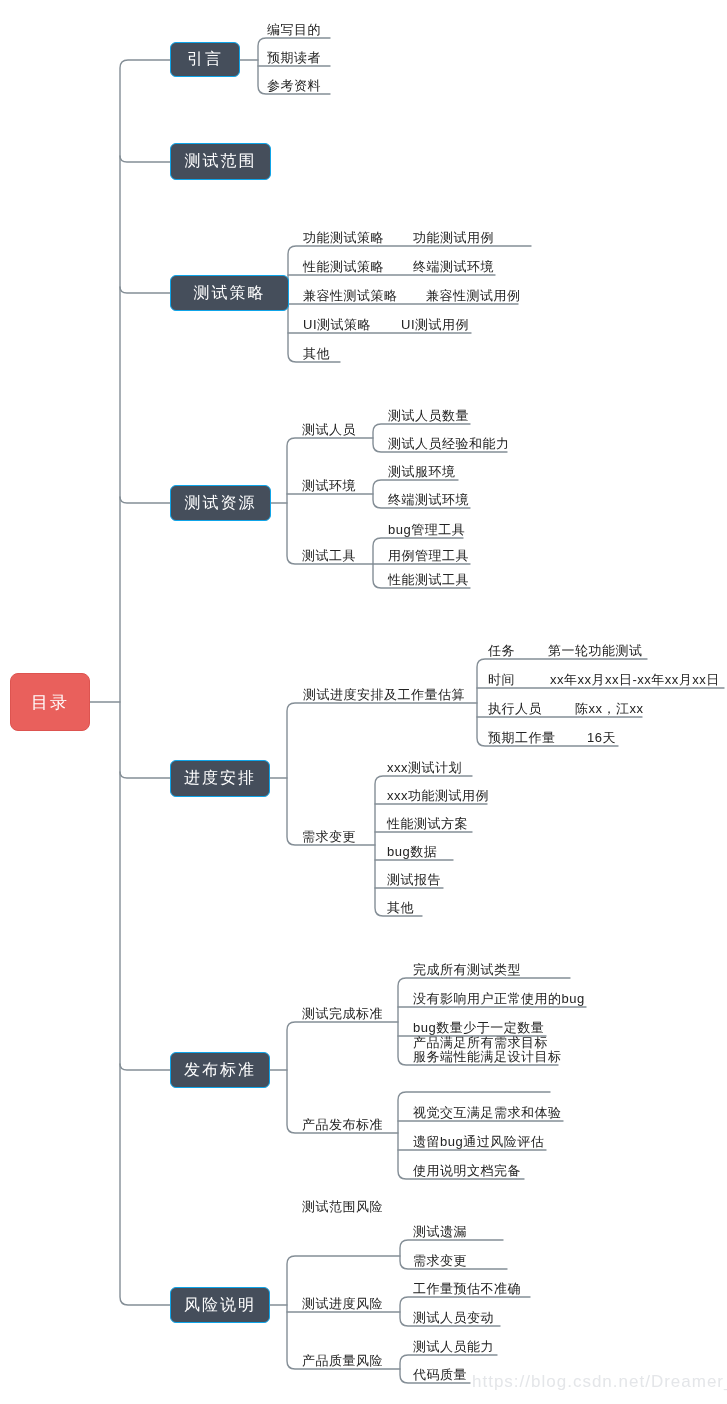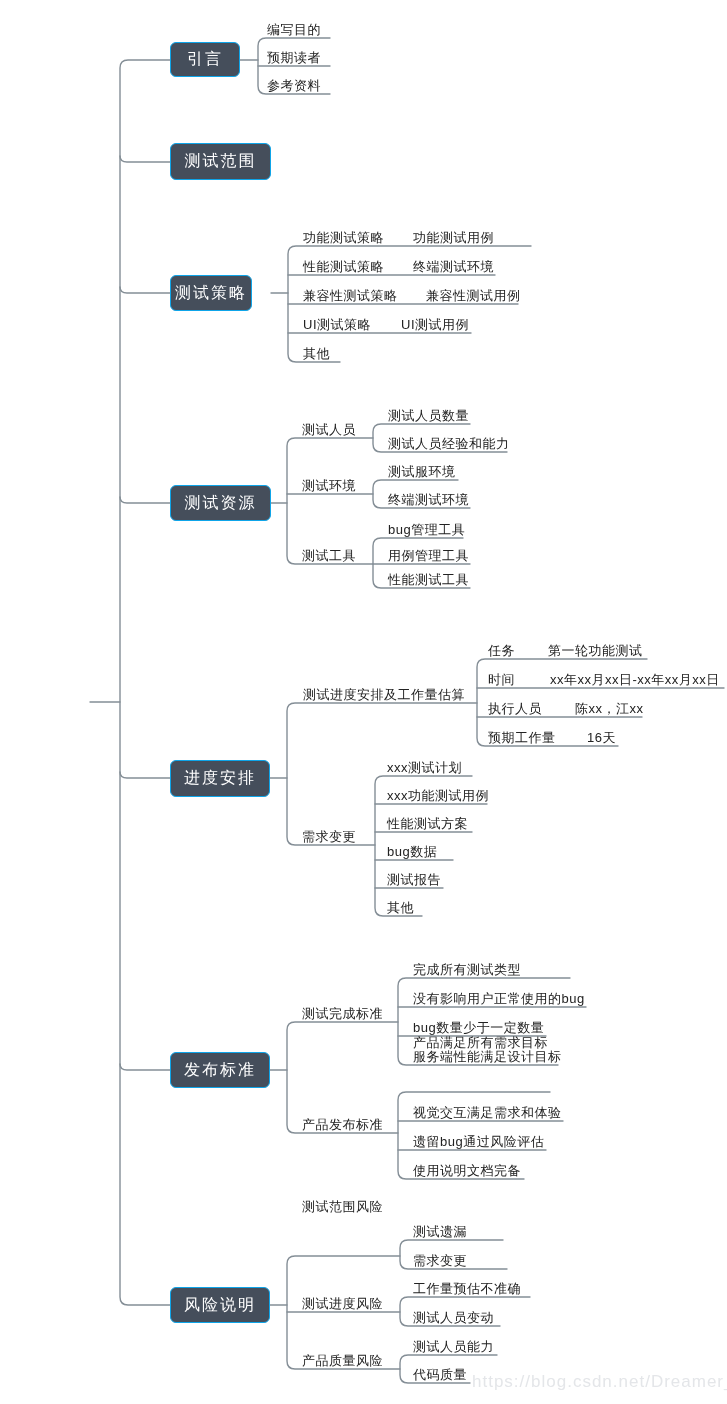--- a/index.html
+++ b/index.html
@@ -81,24 +81,25 @@
 
       <path d="M 270,1305 L 287,1305"></path>
       <path d="M 400,1256 L 295,1256 Q 287,1256 287,1264 L 287,1361 Q 287,1369 295,1369 L 400,1369"></path>
       <path d="M 287,1312 L 400,1312"></path>
       <path d="M 503,1240 L 408,1240 Q 400,1240 400,1248 L 400,1261 Q 400,1269 408,1269 L 507,1269"></path>
       <path d="M 530,1297 L 408,1297 Q 400,1297 400,1305 L 400,1318 Q 400,1326 408,1326 L 500,1326"></path>
       <path d="M 497,1355 L 408,1355 Q 400,1355 400,1363 L 400,1375 Q 400,1383 408,1383 L 470,1383"></path>
     </g>
   </svg>
 
+  <div class="box root-box" style="left:10px;top:673px;width:80px;height:58px">目录</div>
 
   <div class="box" style="left:170px;top:42px;width:70px;height:35px">引言</div>
   <div class="box" style="left:170px;top:143px;width:101px;height:37px">测试范围</div>
-  <div class="box" style="left:170px;top:275px;width:82px;height:36px">测试策略</div>
+  <div class="box" style="left:170px;top:275px;width:119px;height:36px">测试策略</div>
   <div class="box" style="left:170px;top:485px;width:101px;height:36px">测试资源</div>
   <div class="box" style="left:170px;top:760px;width:100px;height:37px">进度安排</div>
   <div class="box" style="left:170px;top:1052px;width:100px;height:36px">发布标准</div>
   <div class="box" style="left:170px;top:1287px;width:100px;height:36px">风险说明</div>
 
   <div class="node" style="left:267px;top:21px">编写目的</div>
   <div class="node" style="left:267px;top:49px">预期读者</div>
   <div class="node" style="left:267px;top:77px">参考资料</div>
 
   <div class="node" style="left:303px;top:229px">功能测试策略</div>

